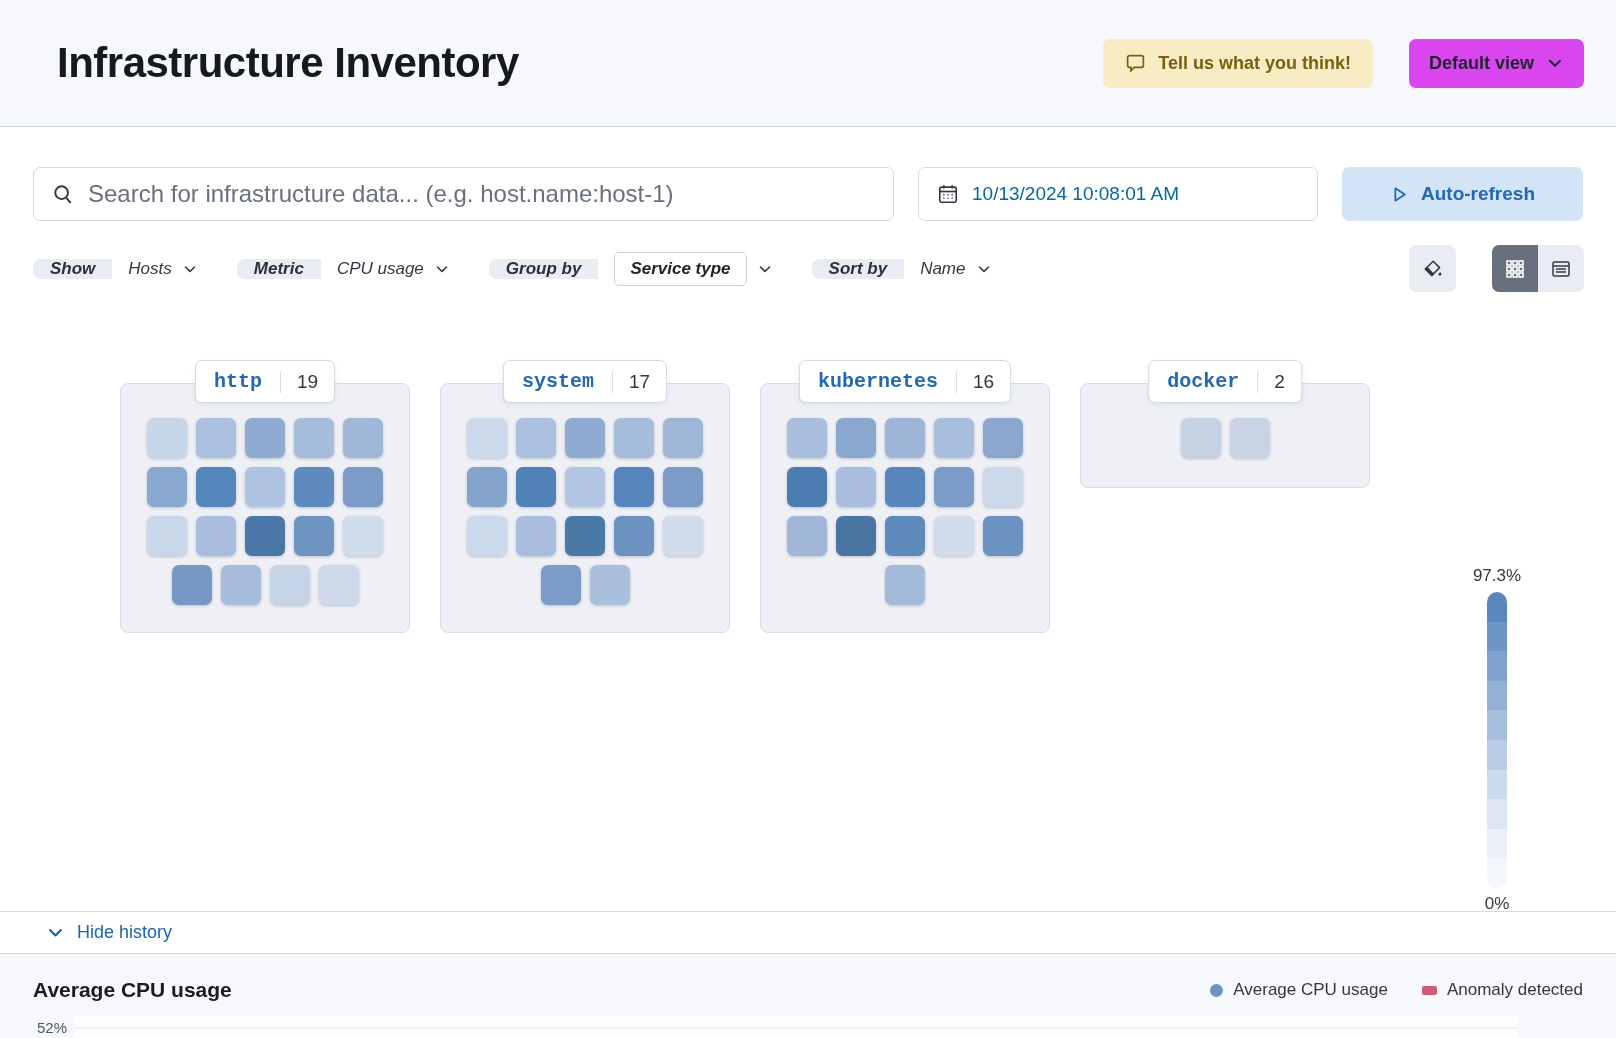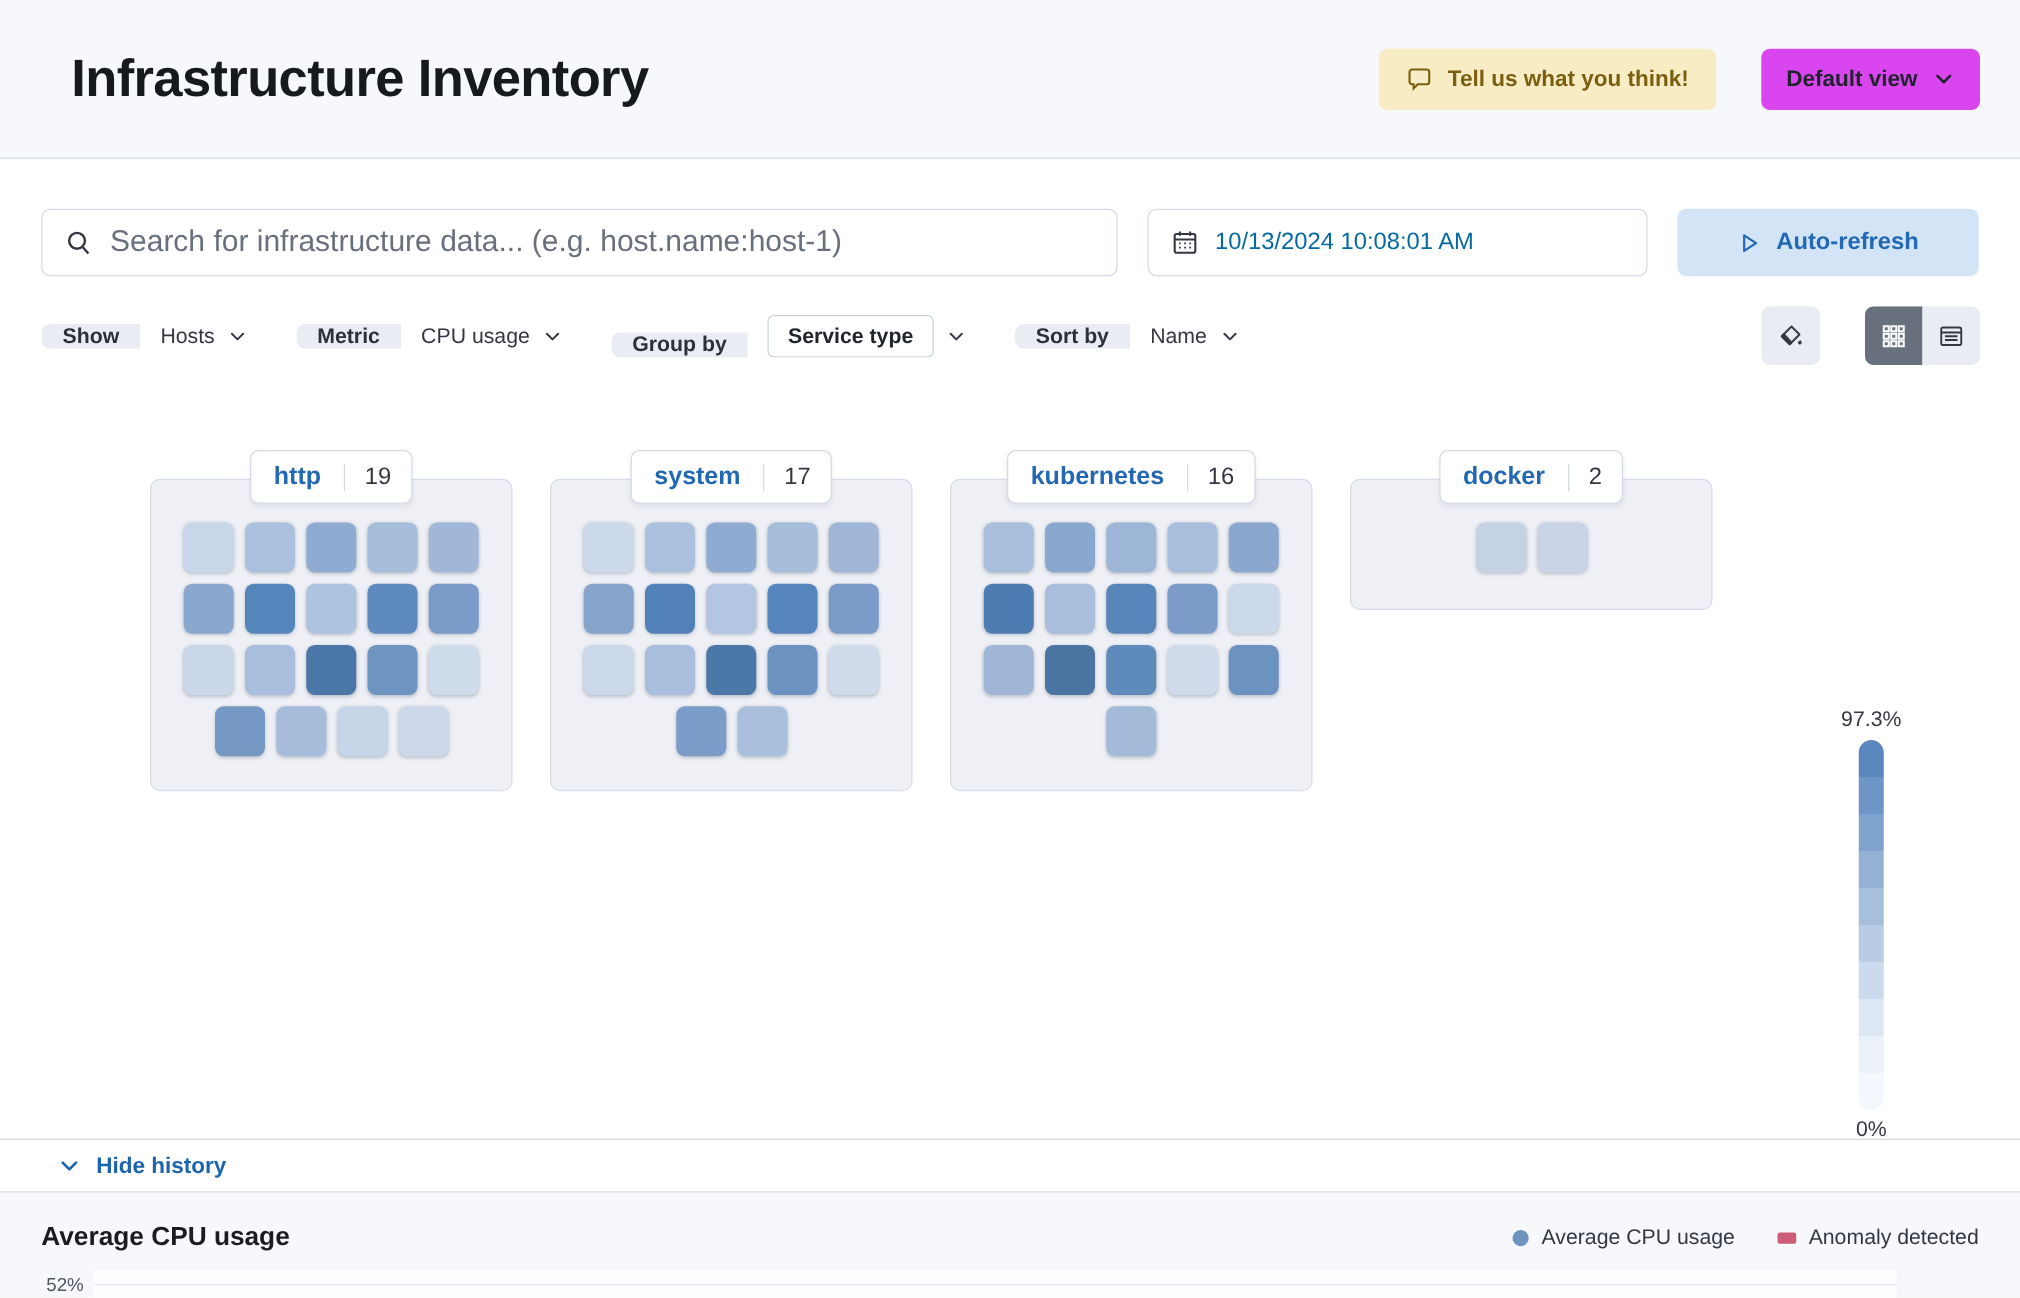--- a/index.html
+++ b/index.html
@@ -23,21 +23,21 @@
   .search-box input { border:none; outline:none; flex:1; font-size:24px; color:#343741;
     font-family:inherit; background:transparent; }
   .search-box input::placeholder { color:#69707d; }
   .date-picker { flex:0 0 400px; display:flex; align-items:center; gap:13px; background:#fff;
     border:1px solid #d3dae6; border-radius:7px; padding:0 18px; font-size:19px; color:#0369a1; cursor:pointer; }
   .auto-refresh-btn { flex:1; display:flex; align-items:center; justify-content:center; gap:12px;
     background:#d2e4f6; color:#2268b4; font-size:19px; font-weight:600; border:none; border-radius:7px; cursor:pointer; }
 
   
   .filter-row { display:flex; align-items:center; margin:22px 32px 0 33px; height:51px; }
-  .filter-group { display:flex; align-items:flex-end; border-radius:7px; overflow:hidden; margin-right:23px; }
+  .filter-group { display:flex; align-items:center; border-radius:7px; overflow:hidden; margin-right:23px;font-style:italic; }
   .filter-label { background:#e9edf3; color:#2b303a; font-weight:700; font-size:17px;
     display:flex; align-items:center; padding:0 17px; border-radius:7px 0 0 7px; }
   .filter-value { display:flex; align-items:center; gap:10px; padding:0 16px; font-size:17px;
     color:#343741; cursor:pointer; background:transparent; }
   .filter-pill { border:1px solid #c9d3e0; border-radius:5px; padding:6px 15px; font-weight:600;
     font-size:17px; color:#20242c; background:#fff; }
   .filter-spacer { flex:1; }
   .icon-btn { width:47px; height:47px; background:#e9edf3; border:none; border-radius:7px;
     display:flex; align-items:center; justify-content:center; cursor:pointer; }
   .view-toggle { display:flex; border-radius:7px; overflow:hidden; margin-left:36px; }
@@ -47,35 +47,35 @@
 
   
   .waffle-section { position:relative; height:528px; }
   .groups-row { display:flex; gap:30px; margin:89px 0 0 120px; align-items:flex-start; }
   .service-group { position:relative; width:290px; background:#eef0f5; border:1px solid #d6dce8;
     border-radius:8px; padding-top:34px; padding-bottom:18px; }
   .service-group.small { padding-bottom:20px;text-align:center; }
   .group-badge { position:absolute; top:-24px; left:50%; transform:translateX(-50%);
     background:#fff; border:1px solid #d3dae6; border-radius:7px; box-shadow:0 2px 4px rgba(50,60,80,.08);
     display:flex; align-items:center; padding:9px 0; white-space:nowrap; }
-  .group-name { color:#2268b4; font-weight:700; font-size:20px; padding:0 18px; cursor:pointer; }
+  .group-name { color:#2268b4; font-weight:700; font-size:20px; padding:0 18px; cursor:pointer;font-family:Liberation Mono, monospace; }
   .group-count { color:#343741; font-size:19px; padding:0 16px; border-left:1px solid #d3dae6; }
   .tile-row { display:flex; justify-content:center; gap:9px; margin-bottom:9px; }
   .tile { width:40px; height:40px; border-radius:7px; box-shadow:0 1px 3px rgba(40,50,70,.25); cursor:pointer; }
 
   .scale-legend { position:absolute; top:183px; right:84px; width:70px; text-align:center; }
   .scale-max { font-size:17px; color:#343741; margin-bottom:6px; }
   .scale-bar { width:20px; height:296px; margin:0 auto; border-radius:10px; }
   .scale-min { font-size:17px; color:#343741; margin-top:6px; }
 
   
   .history-toggle-bar { position:relative; z-index:2; height:43px; background:#fff;
     border-top:1px solid #d3dae6; border-bottom:1px solid #d3dae6; display:flex; align-items:center; padding-left:46px; }
   .history-toggle { display:flex; align-items:center; gap:12px; color:#1c64ad; font-size:18px;
-    font-weight:700; cursor:pointer; background:none; border:none; font-family:inherit; }
+    font-weight:400; cursor:pointer; background:none; border:none; font-family:inherit; }
 
   
   .history-section { height:340px; background:#f7f8fc; padding:24px 33px 0 33px; }
   .chart-header { display:flex; justify-content:space-between; align-items:center; }
   .chart-title { font-size:21px; font-weight:700; color:#1a1c21; }
   .chart-legend { display:flex; gap:34px; align-items:center; }
   .legend-item { display:flex; align-items:center; gap:10px; font-size:17px; color:#343741; }
   .legend-dot { width:13px; height:13px; border-radius:50%; }
   .legend-rect { width:15px; height:9px; border-radius:2px; }
   .chart-wrap { margin-top:6px; }

